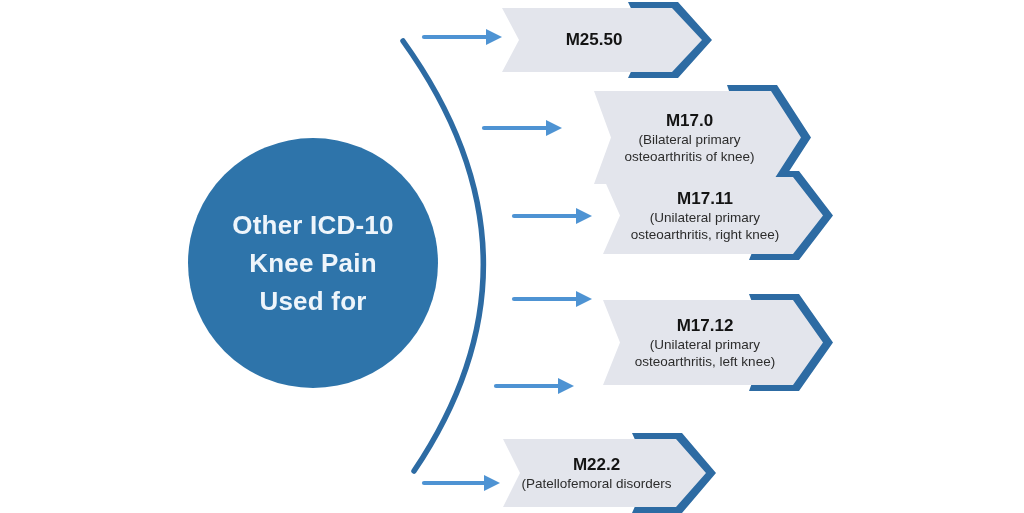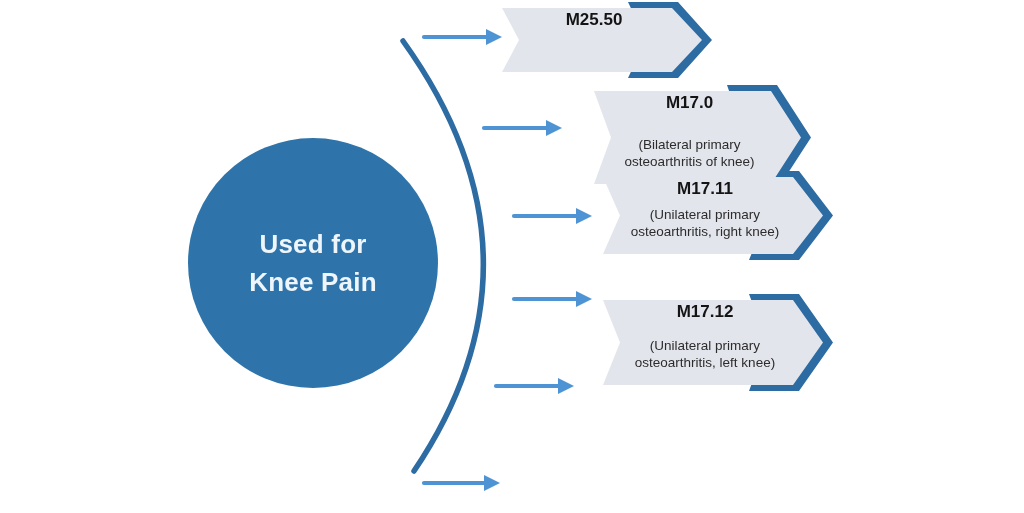--- a/index.html
+++ b/index.html
@@ -55,22 +55,22 @@
     z-index:0;
   }
   .banner .body{
     position:absolute;
     inset:0;
     background:var(--c-banner,#e3e5ec);
     clip-path:polygon(0 0, calc(100% - 30px) 0, 100% 50%, calc(100% - 30px) 100%, 0 100%, 17px 50%);
     display:flex;
     flex-direction:column;
     align-items:center;
-    justify-content:space-between;
-    padding:2px 30px 14px 14px;
+    justify-content:center;
+    padding:2px 30px 2px 14px;
     box-sizing:border-box;
     z-index:1;
   }
   .banner .code{
     font-size:17px;
     font-weight:700;
     color:var(--c-code,#141414);
     line-height:20px;
   }
   .banner .desc{
@@ -108,22 +108,23 @@
       <line x1="496" y1="386" x2="558" y2="386"></line>
         <polygon points="558,378 574,386 558,394" stroke="none"></polygon>
     </g>
     <g stroke="var(--c-arrow,#4e93d3)" fill="var(--c-arrow,#4e93d3)" stroke-width="4.2" stroke-linecap="round">
       <line x1="424" y1="483" x2="484" y2="483"></line>
         <polygon points="484,475 500,483 484,491" stroke="none"></polygon>
     </g>
   </svg>
 
   <div class="topic-circle">
+    <span class="topic-line">Other ICD-10</span>
+    <span class="topic-line">Knee Pain</span>
     <span class="topic-line">Used for</span>
-    <span class="topic-line">Knee Pain</span>
   </div>
 
   <div class="banner" style="left:502px;top:8px;width:200px;height:64px;">
     <div class="bracket"></div>
     <div class="body">
       <div class="code">M25.50</div>
     </div>
   </div>
 
   <div class="banner" style="left:594px;top:91px;width:207px;height:93px;">
@@ -147,14 +148,21 @@
   <div class="banner" style="left:603px;top:270px;width:220px;height:85px;margin-top:30px;">
     <div class="bracket"></div>
     <div class="body">
       <div class="code">M17.12</div>
       <div class="desc">(Unilateral primary
 osteoarthritis, left knee)</div>
     </div>
   </div>
 
 
+  <div class="banner" style="left:503px;top:439px;width:203px;height:68px;">
+    <div class="bracket"></div>
+    <div class="body">
+      <div class="code">M22.2</div>
+      <div class="desc">(Patellofemoral disorders</div>
+    </div>
+  </div>
 
 </div>
 
 </body></html>

